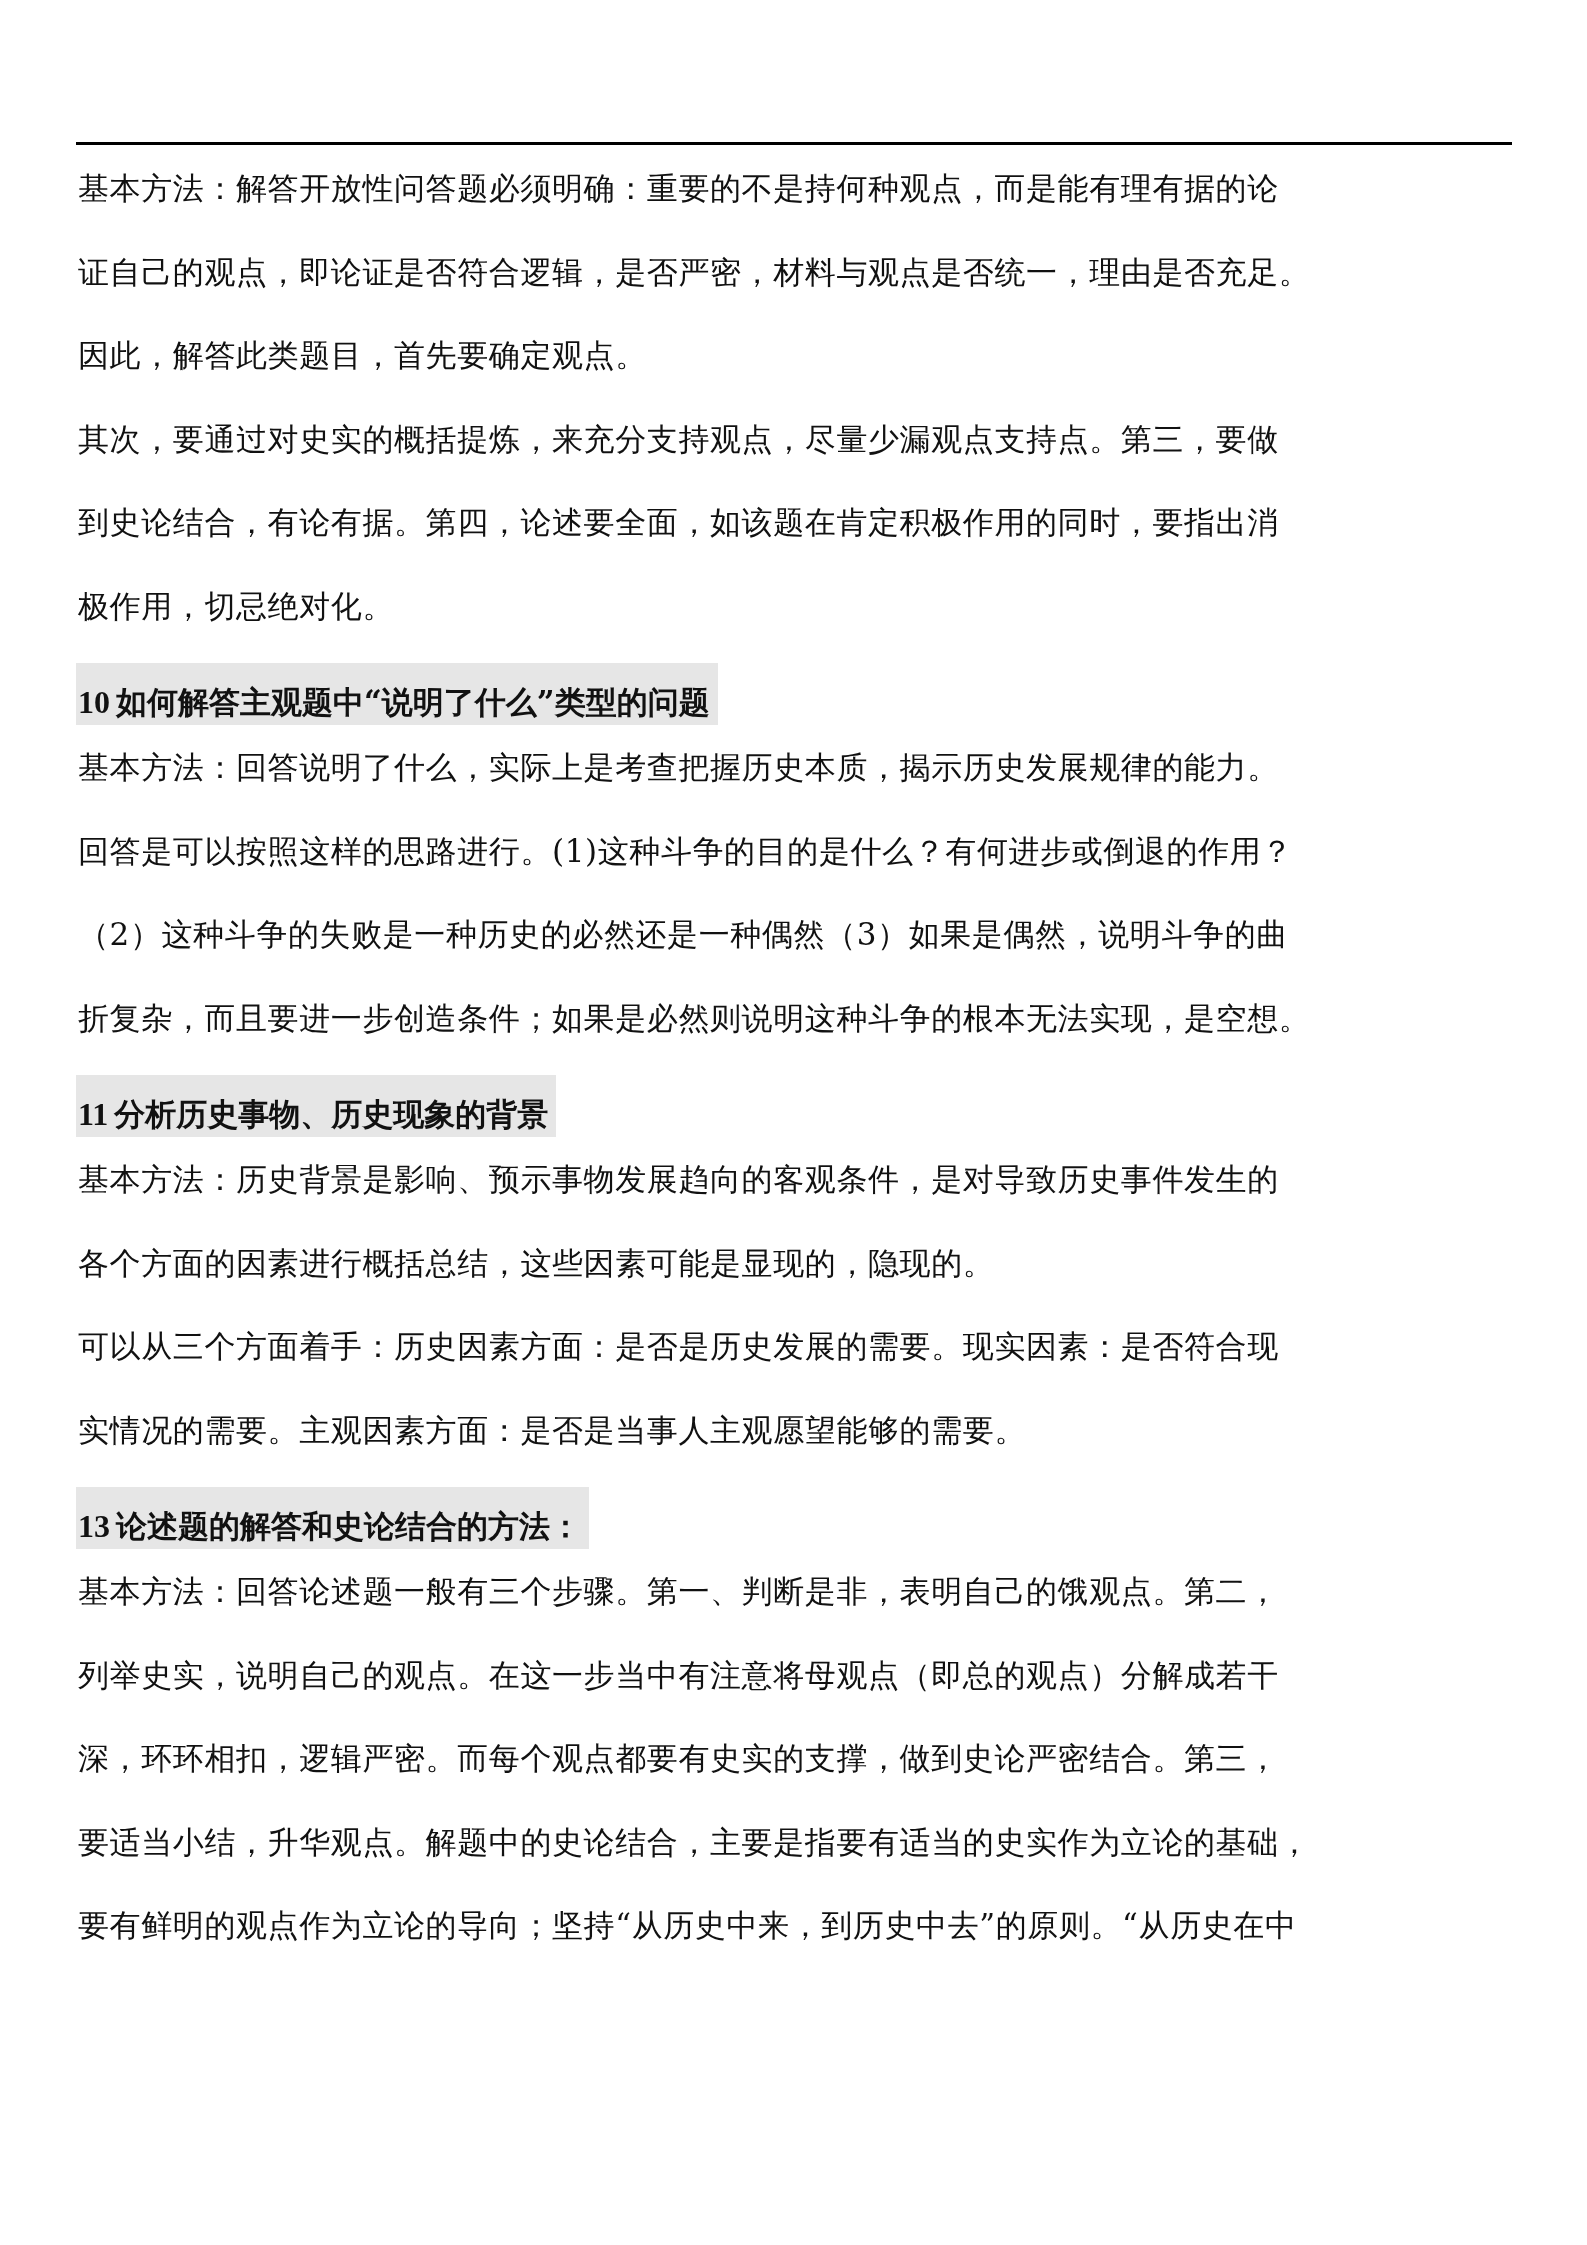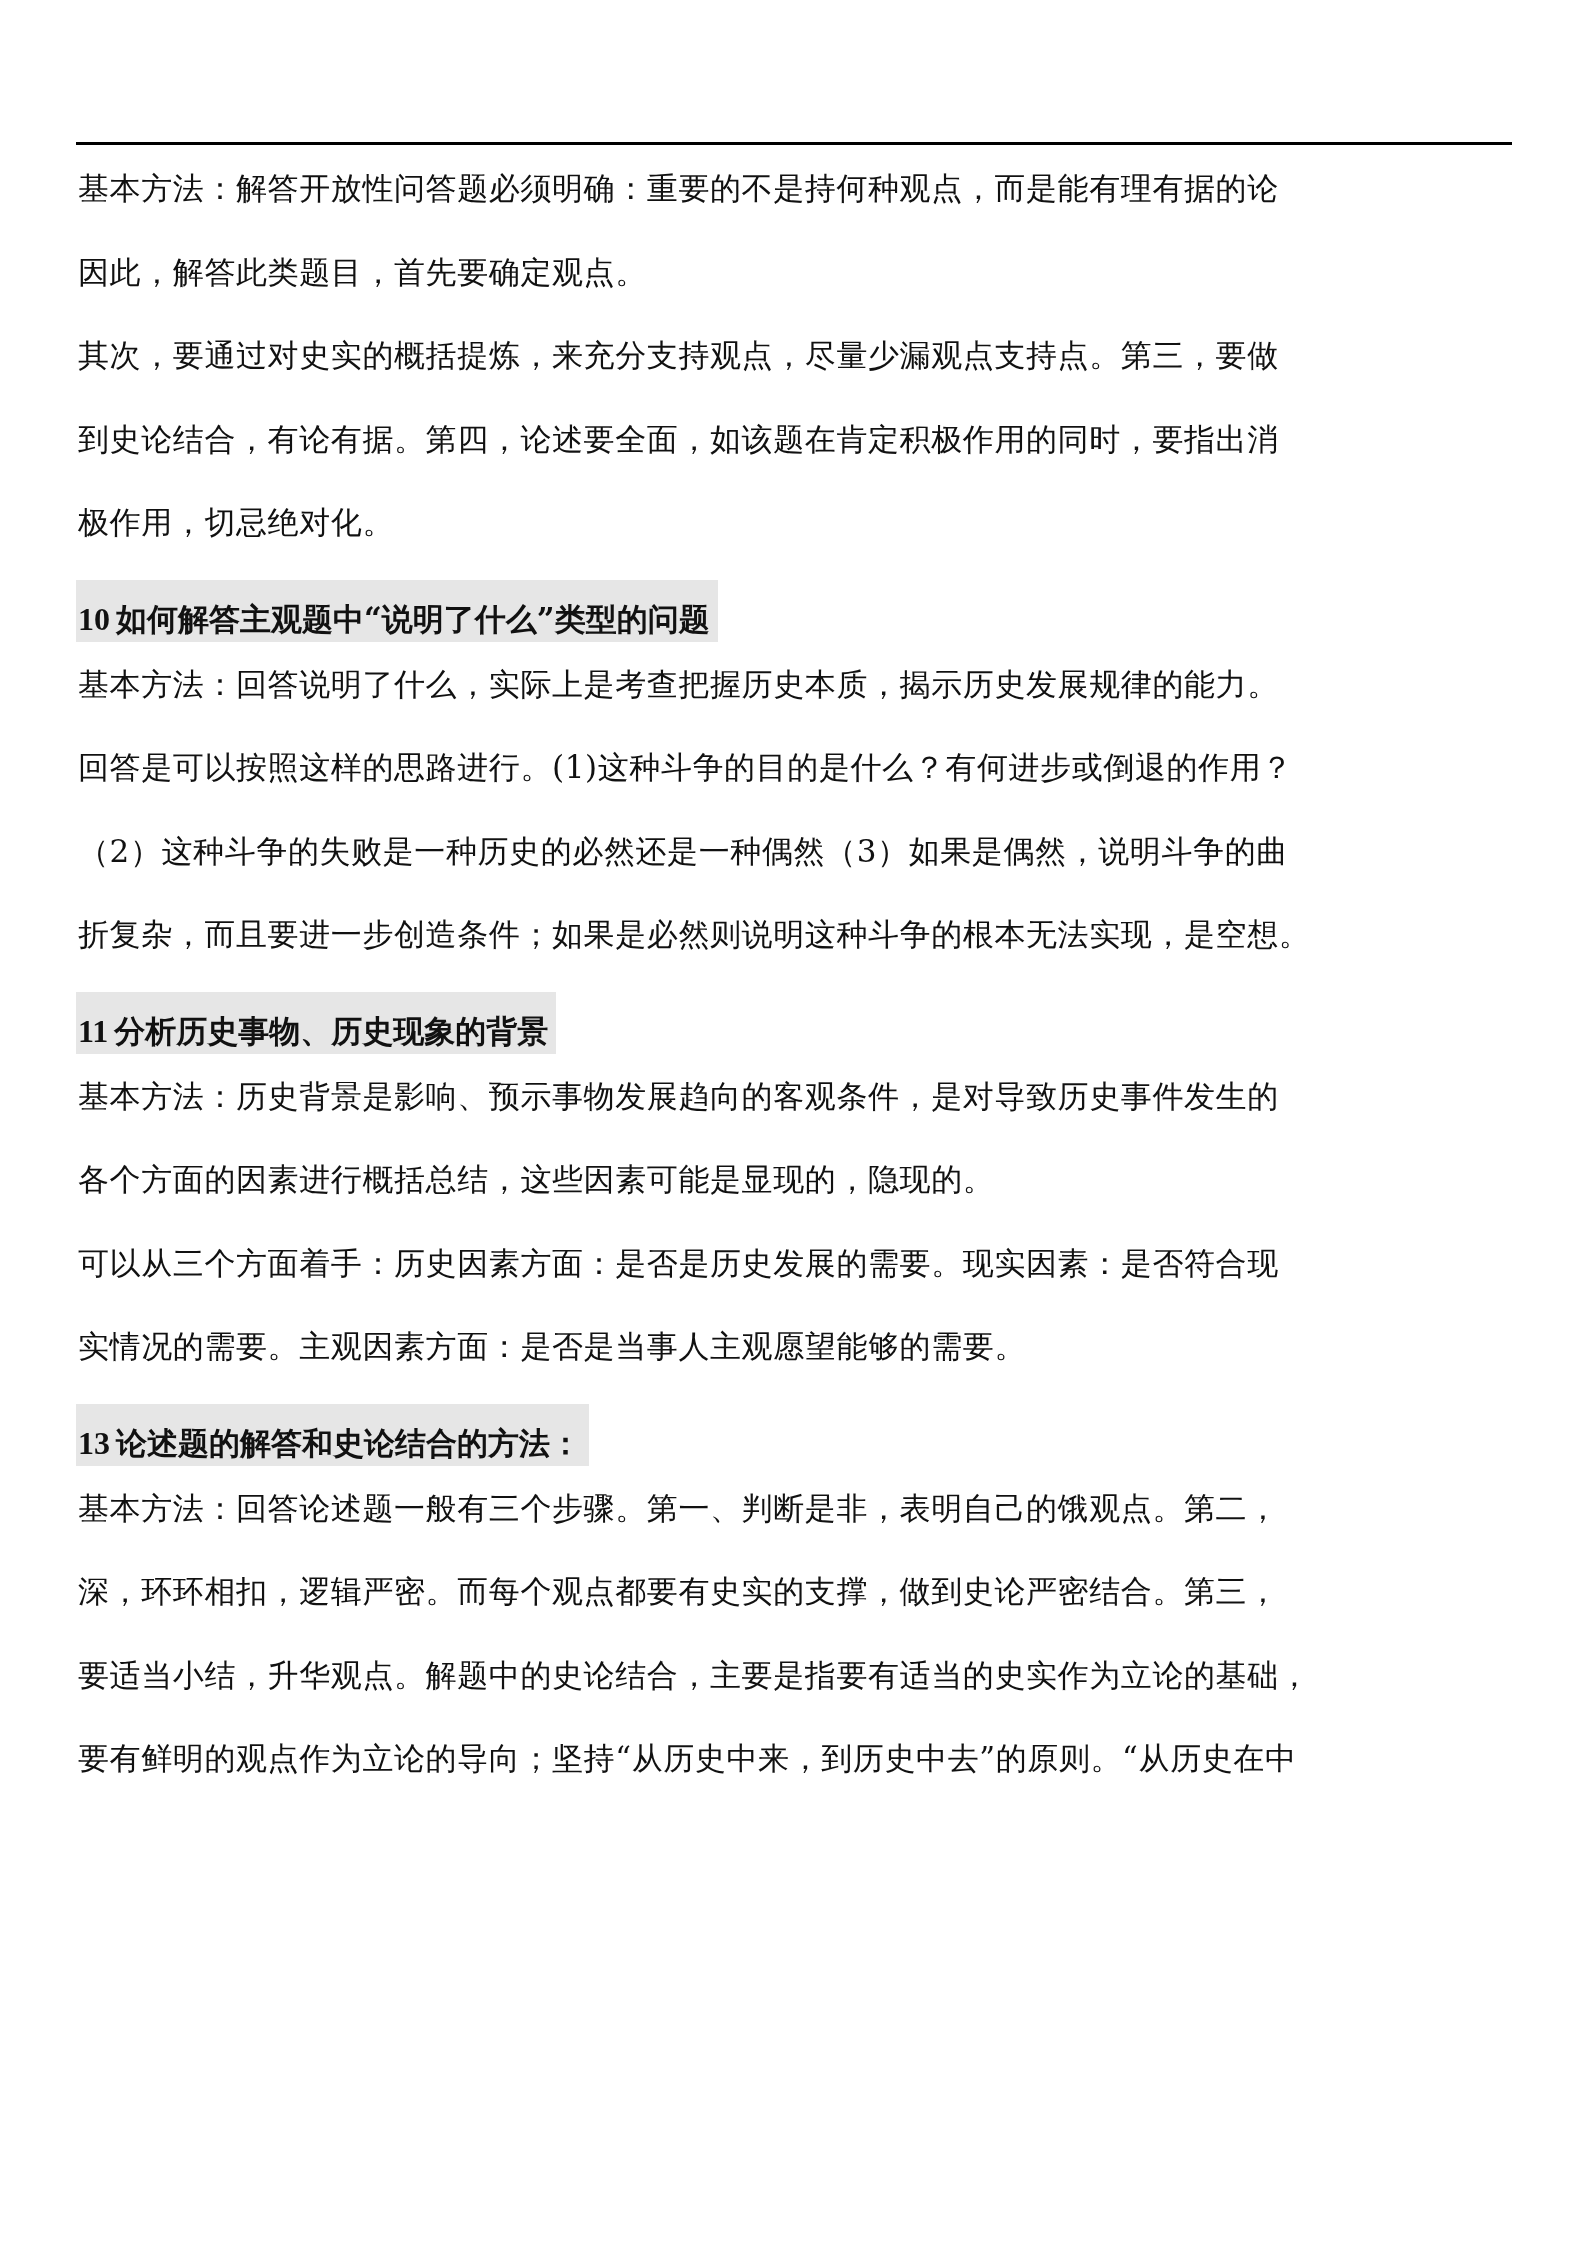--- a/index.html
+++ b/index.html
@@ -71,20 +71,21 @@
 <body>
 
 <div class="page">
   <div class="top-rule"></div>
 
   <div class="content">
 
     <div>
       <div class="para">
         <div class="line">基本方法：解答开放性问答题必须明确：重要的不是持何种观点，而是能有理有据的论</div>
+        <div class="line">证自己的观点，即论证是否符合逻辑，是否严密，材料与观点是否统一，理由是否充足。</div>
         <div class="line">因此，解答此类题目，首先要确定观点。</div>
       </div>
       <div class="para">
         <div class="line">其次，要通过对史实的概括提炼，来充分支持观点，尽量少漏观点支持点。第三，要做</div>
         <div class="line">到史论结合，有论有据。第四，论述要全面，如该题在肯定积极作用的同时，要指出消</div>
         <div class="line">极作用，切忌绝对化。</div>
       </div>
     </div>
 
     <div>
@@ -112,20 +113,21 @@
         <div class="line">实情况的需要。主观因素方面：是否是当事人主观愿望能够的需要。</div>
       </div>
     </div>
 
     <div>
       <div class="heading-row">
         <span class="heading"><span class="num">13</span><span>论述题的解答和史论结合的方法：</span></span>
       </div>
       <div class="para">
         <div class="line">基本方法：回答论述题一般有三个步骤。第一、判断是非，表明自己的饿观点。第二，</div>
+        <div class="line">列举史实，说明自己的观点。在这一步当中有注意将母观点（即总的观点）分解成若干</div>
         <div class="line">深，环环相扣，逻辑严密。而每个观点都要有史实的支撑，做到史论严密结合。第三，</div>
         <div class="line">要适当小结，升华观点。解题中的史论结合，主要是指要有适当的史实作为立论的基础，</div>
         <div class="line">要有鲜明的观点作为立论的导向；坚持“从历史中来，到历史中去”的原则。“从历史在中</div>
       </div>
     </div>
 
   </div>
 </div>
 
 </body></html>

